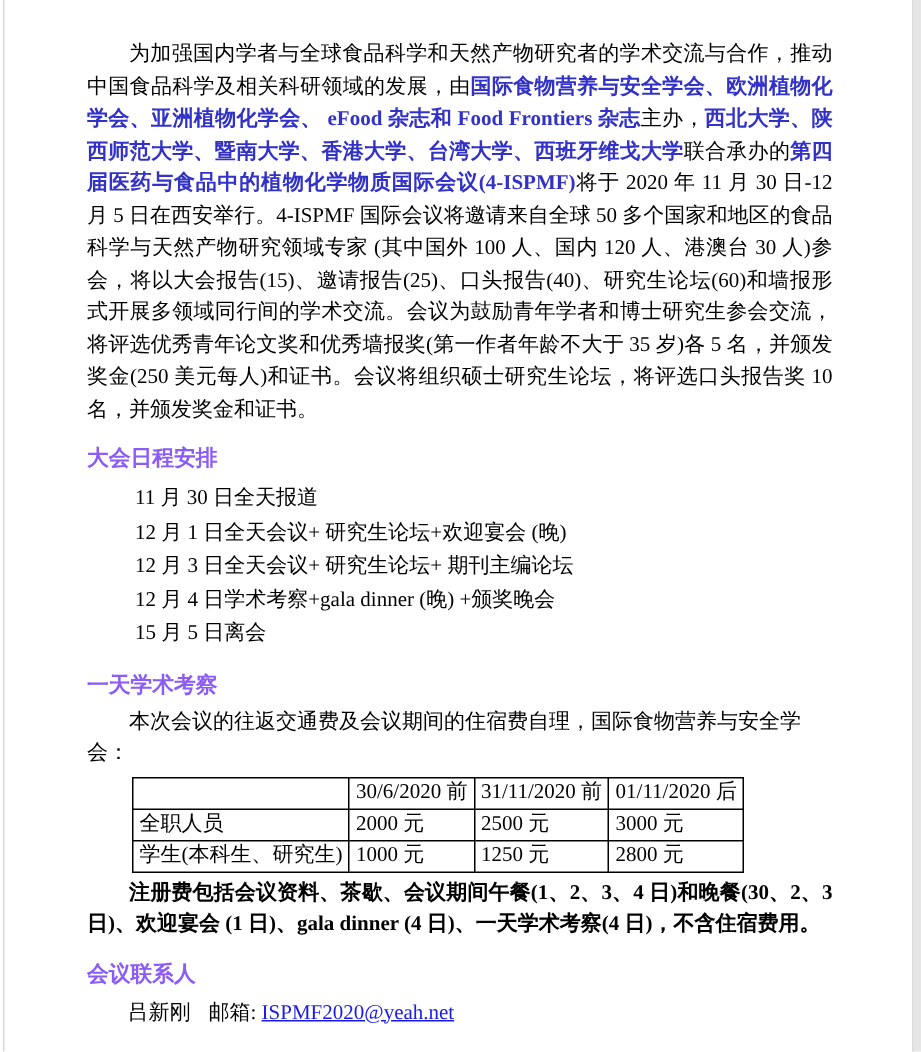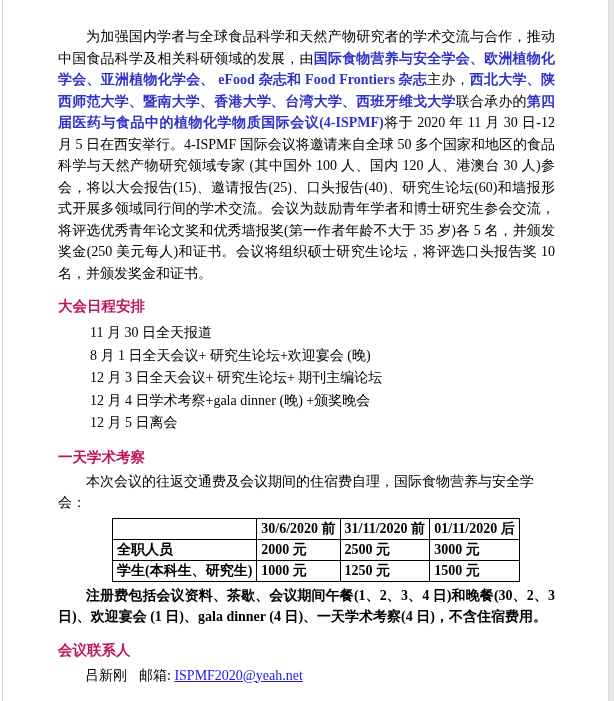--- a/index.html
+++ b/index.html
@@ -30,39 +30,38 @@
     text-indent: 2em;
     line-height: 21.5px;
   }
   .seg-blue {
     color: #3232c8;
     font-weight: bold;
   }
   h2.sec-heading {
     font-size: 14.5px;
     font-weight: bold;
-    color: #be185d;
+    color: #8b5cf6;
     line-height: 20px;
     margin-top: 12px;
   }
   .schedule-list { margin-top: 6px; }
   .schedule-item {
     padding-left: 32px;
     line-height: 22.5px;
   }
   p.reg-intro {
     text-indent: 2em;
     line-height: 21.5px;
     margin-top: 4px;
   }
   table.fee-table {
     border-collapse: collapse;
-    margin: 4px 0 0 54px;
+    margin: 4px 0 0 30px;
     table-layout: fixed;
-    font-weight: bold;
   }
   table.fee-table td {
     border: 1px solid #000000;
     font-size: 14px;
     line-height: 18px;
     padding: 1px 4px;
     overflow: hidden;
     white-space: nowrap;
   }
   td.c-label { width: 123px; }
@@ -98,24 +97,24 @@
 <div class="edge-left"></div>
 <div class="edge-right"></div>
 
 <div class="content">
 
   <p class="intro"><span>为加强国内学者与全球食品科学和天然产物研究者的学术交流与合作，推动中国食品科学及相关科研领域的发展，由</span><span class="seg-blue">国际食物营养与安全学会、欧洲植物化学会、亚洲植物化学会、 eFood 杂志和 Food Frontiers 杂志</span><span>主办，</span><span class="seg-blue">西北大学、陕西师范大学、暨南大学、香港大学、台湾大学、西班牙维戈大学</span><span>联合承办的</span><span class="seg-blue">第四届医药与食品中的植物化学物质国际会议(4-ISPMF)</span><span>将于 2020 年 11 月 30 日-12 月 5 日在西安举行。4-ISPMF 国际会议将邀请来自全球 50 多个国家和地区的食品科学与天然产物研究领域专家 (其中国外 100 人、国内 120 人、港澳台 30 人)参会，将以大会报告(15)、邀请报告(25)、口头报告(40)、研究生论坛(60)和墙报形式开展多领域同行间的学术交流。会议为鼓励青年学者和博士研究生参会交流，将评选优秀青年论文奖和优秀墙报奖(第一作者年龄不大于 35 岁)各 5 名，并颁发奖金(250 美元每人)和证书。会议将组织硕士研究生论坛，将评选口头报告奖 10 名，并颁发奖金和证书。</span></p>
 
   <h2 class="sec-heading">大会日程安排</h2>
   <div class="schedule-list">
     <div class="schedule-item">11 月 30 日全天报道</div>
-    <div class="schedule-item">8 月 1 日全天会议+ 研究生论坛+欢迎宴会 (晚)</div>
+    <div class="schedule-item">12 月 1 日全天会议+ 研究生论坛+欢迎宴会 (晚)</div>
     <div class="schedule-item">12 月 3 日全天会议+ 研究生论坛+ 期刊主编论坛</div>
     <div class="schedule-item">12 月 4 日学术考察+gala dinner (晚) +颁奖晚会</div>
-    <div class="schedule-item">12 月 5 日离会</div>
+    <div class="schedule-item">15 月 5 日离会</div>
   </div>
 
   <h2 class="sec-heading">一天学术考察</h2>
   <p class="reg-intro">本次会议的往返交通费及会议期间的住宿费自理，国际食物营养与安全学会：</p>
 
   <table class="fee-table">
     <tbody>
       <tr>
         <td class="c-label"></td>
         <td class="c1 hdr">30/6/2020 前</td>
@@ -125,21 +124,21 @@
       <tr>
         <td class="c-label">全职人员</td>
         <td class="c1 c-val">2000 元</td>
         <td class="c2 c-val">2500 元</td>
         <td class="c3 c-val">3000 元</td>
       </tr>
       <tr>
         <td class="c-label">学生(本科生、研究生)</td>
         <td class="c1 c-val">1000 元</td>
         <td class="c2 c-val">1250 元</td>
-        <td class="c3 c-val">1500 元</td>
+        <td class="c3 c-val">2800 元</td>
       </tr>
     </tbody>
   </table>
 
   <p class="fee-note">注册费包括会议资料、茶歇、会议期间午餐(1、2、3、4 日)和晚餐(30、2、3 日)、欢迎宴会 (1 日)、gala dinner (4 日)、一天学术考察(4 日)，不含住宿费用。</p>
 
   <h2 class="sec-heading">会议联系人</h2>
   <div class="contact-list">
     <div class="contact-row">
       <span class="contact-name">吕新刚</span><span class="contact-label">邮箱:</span>

